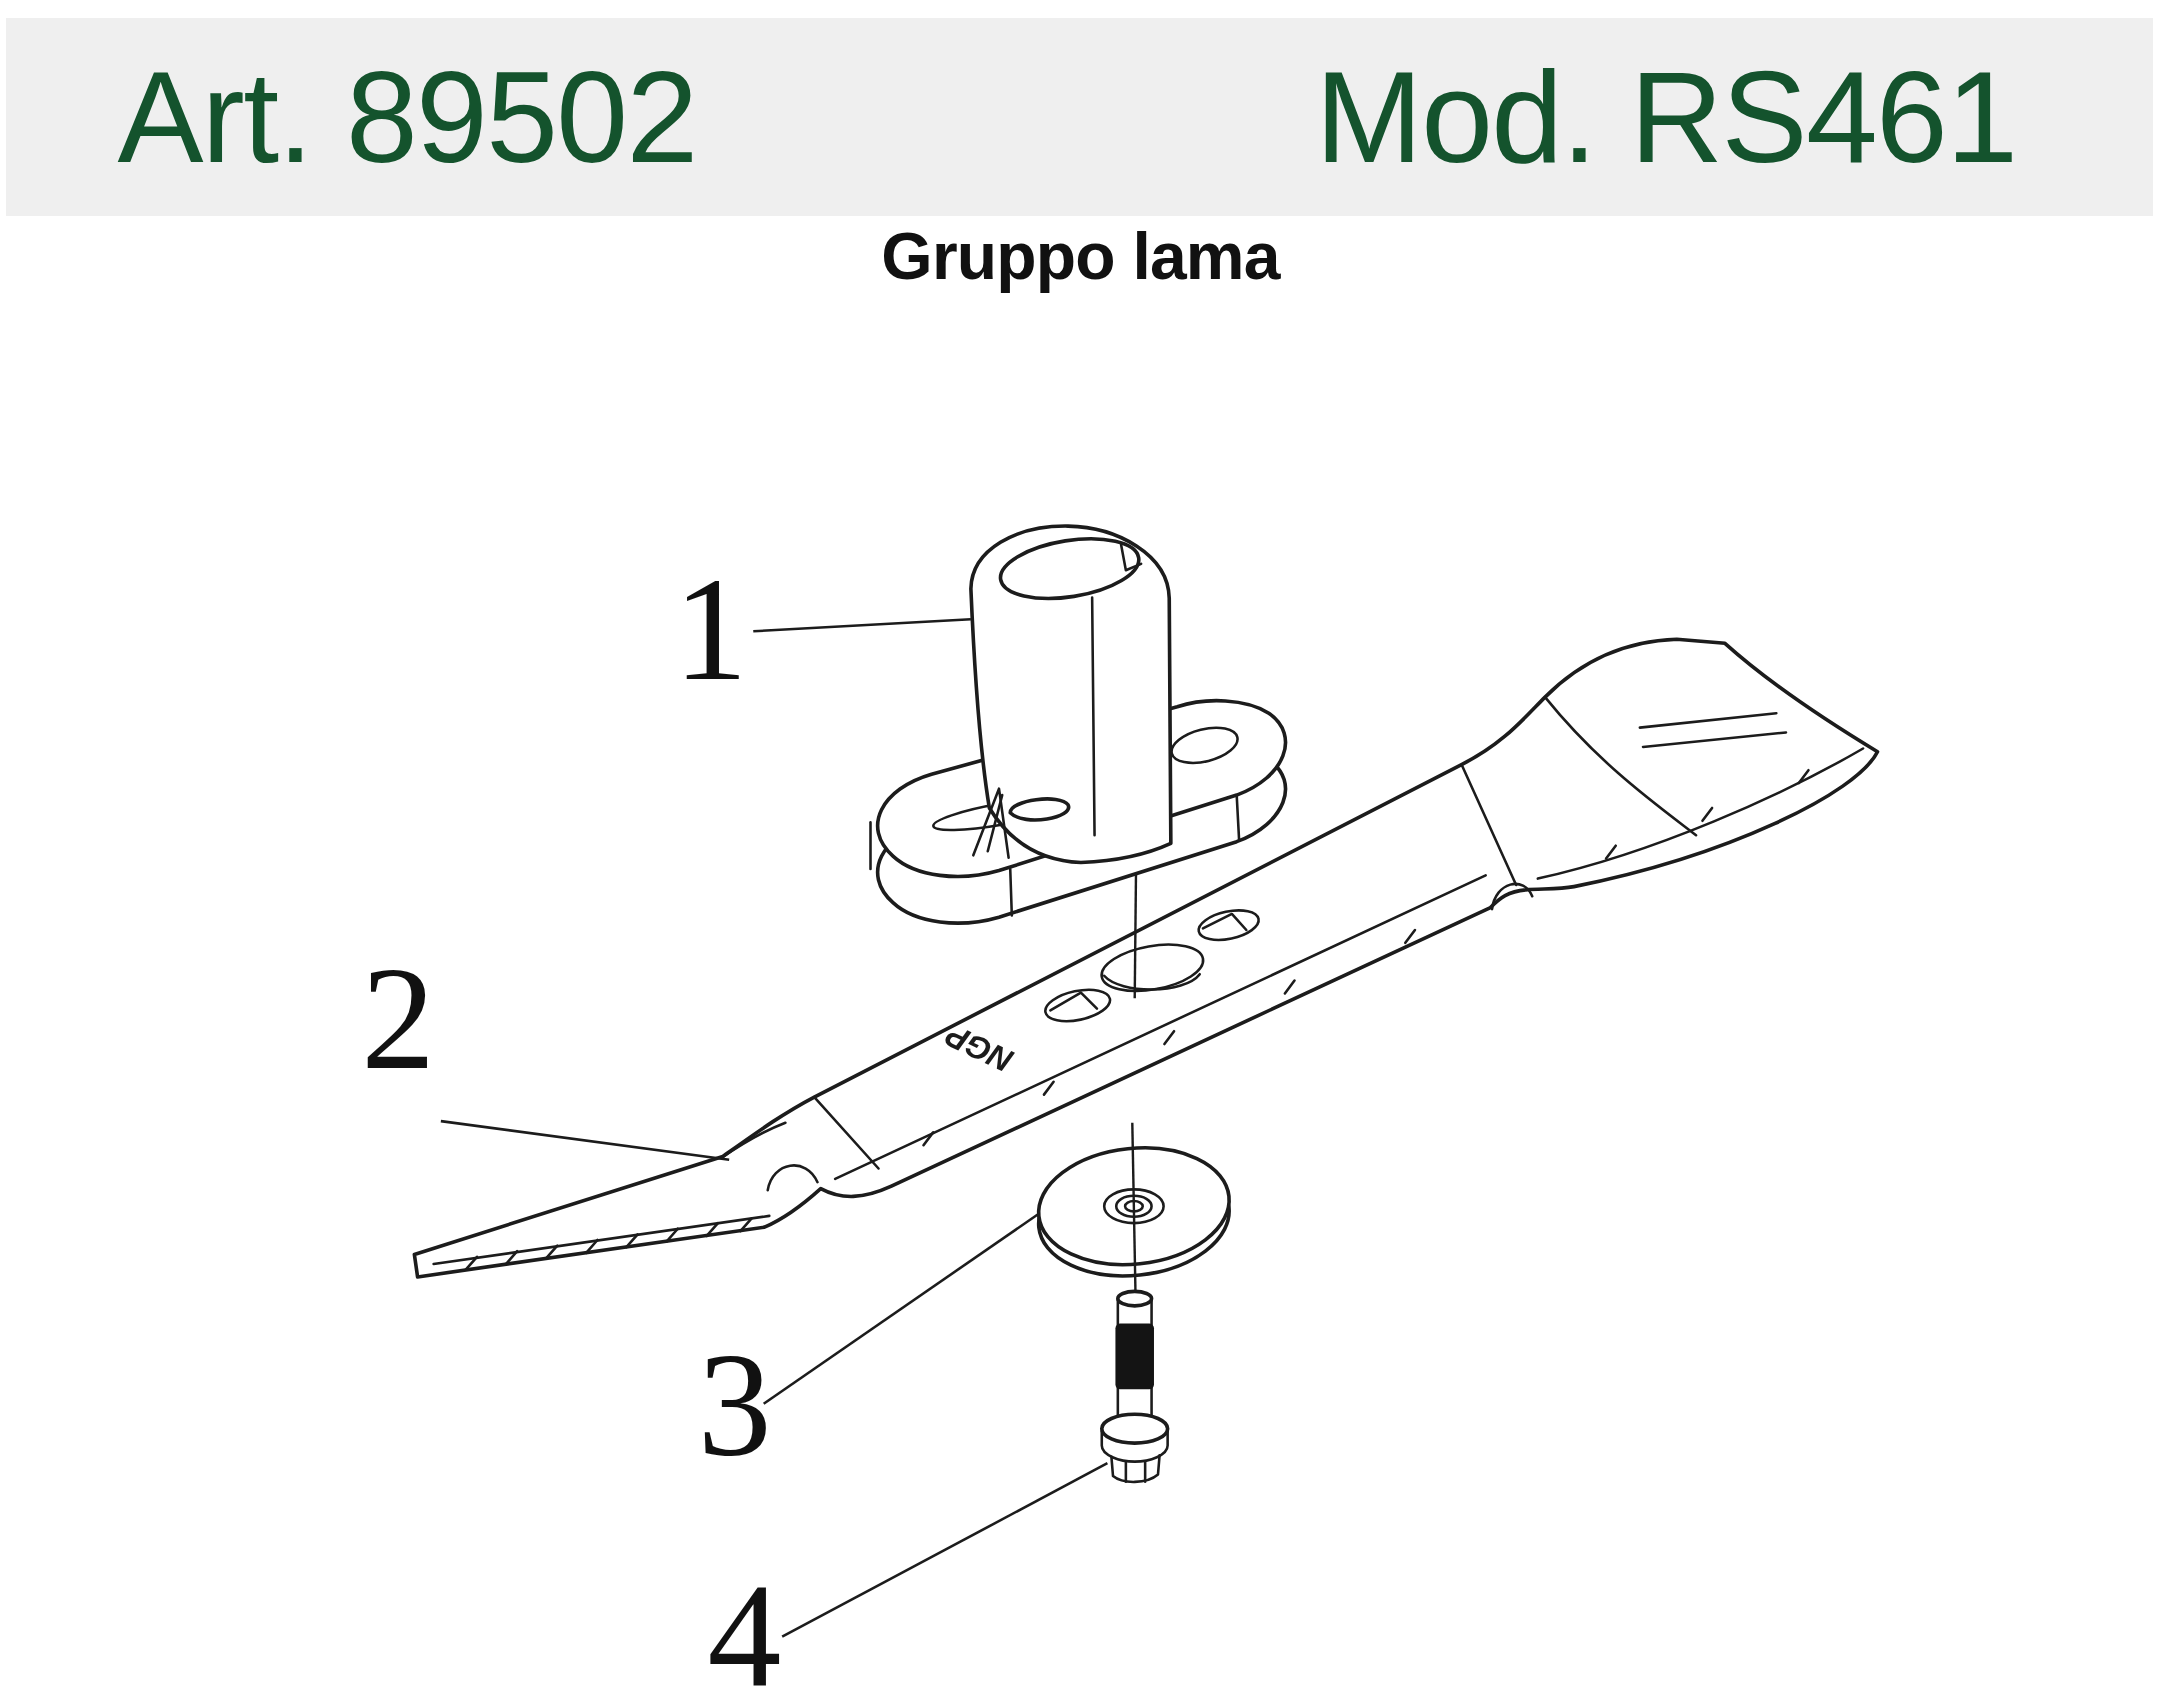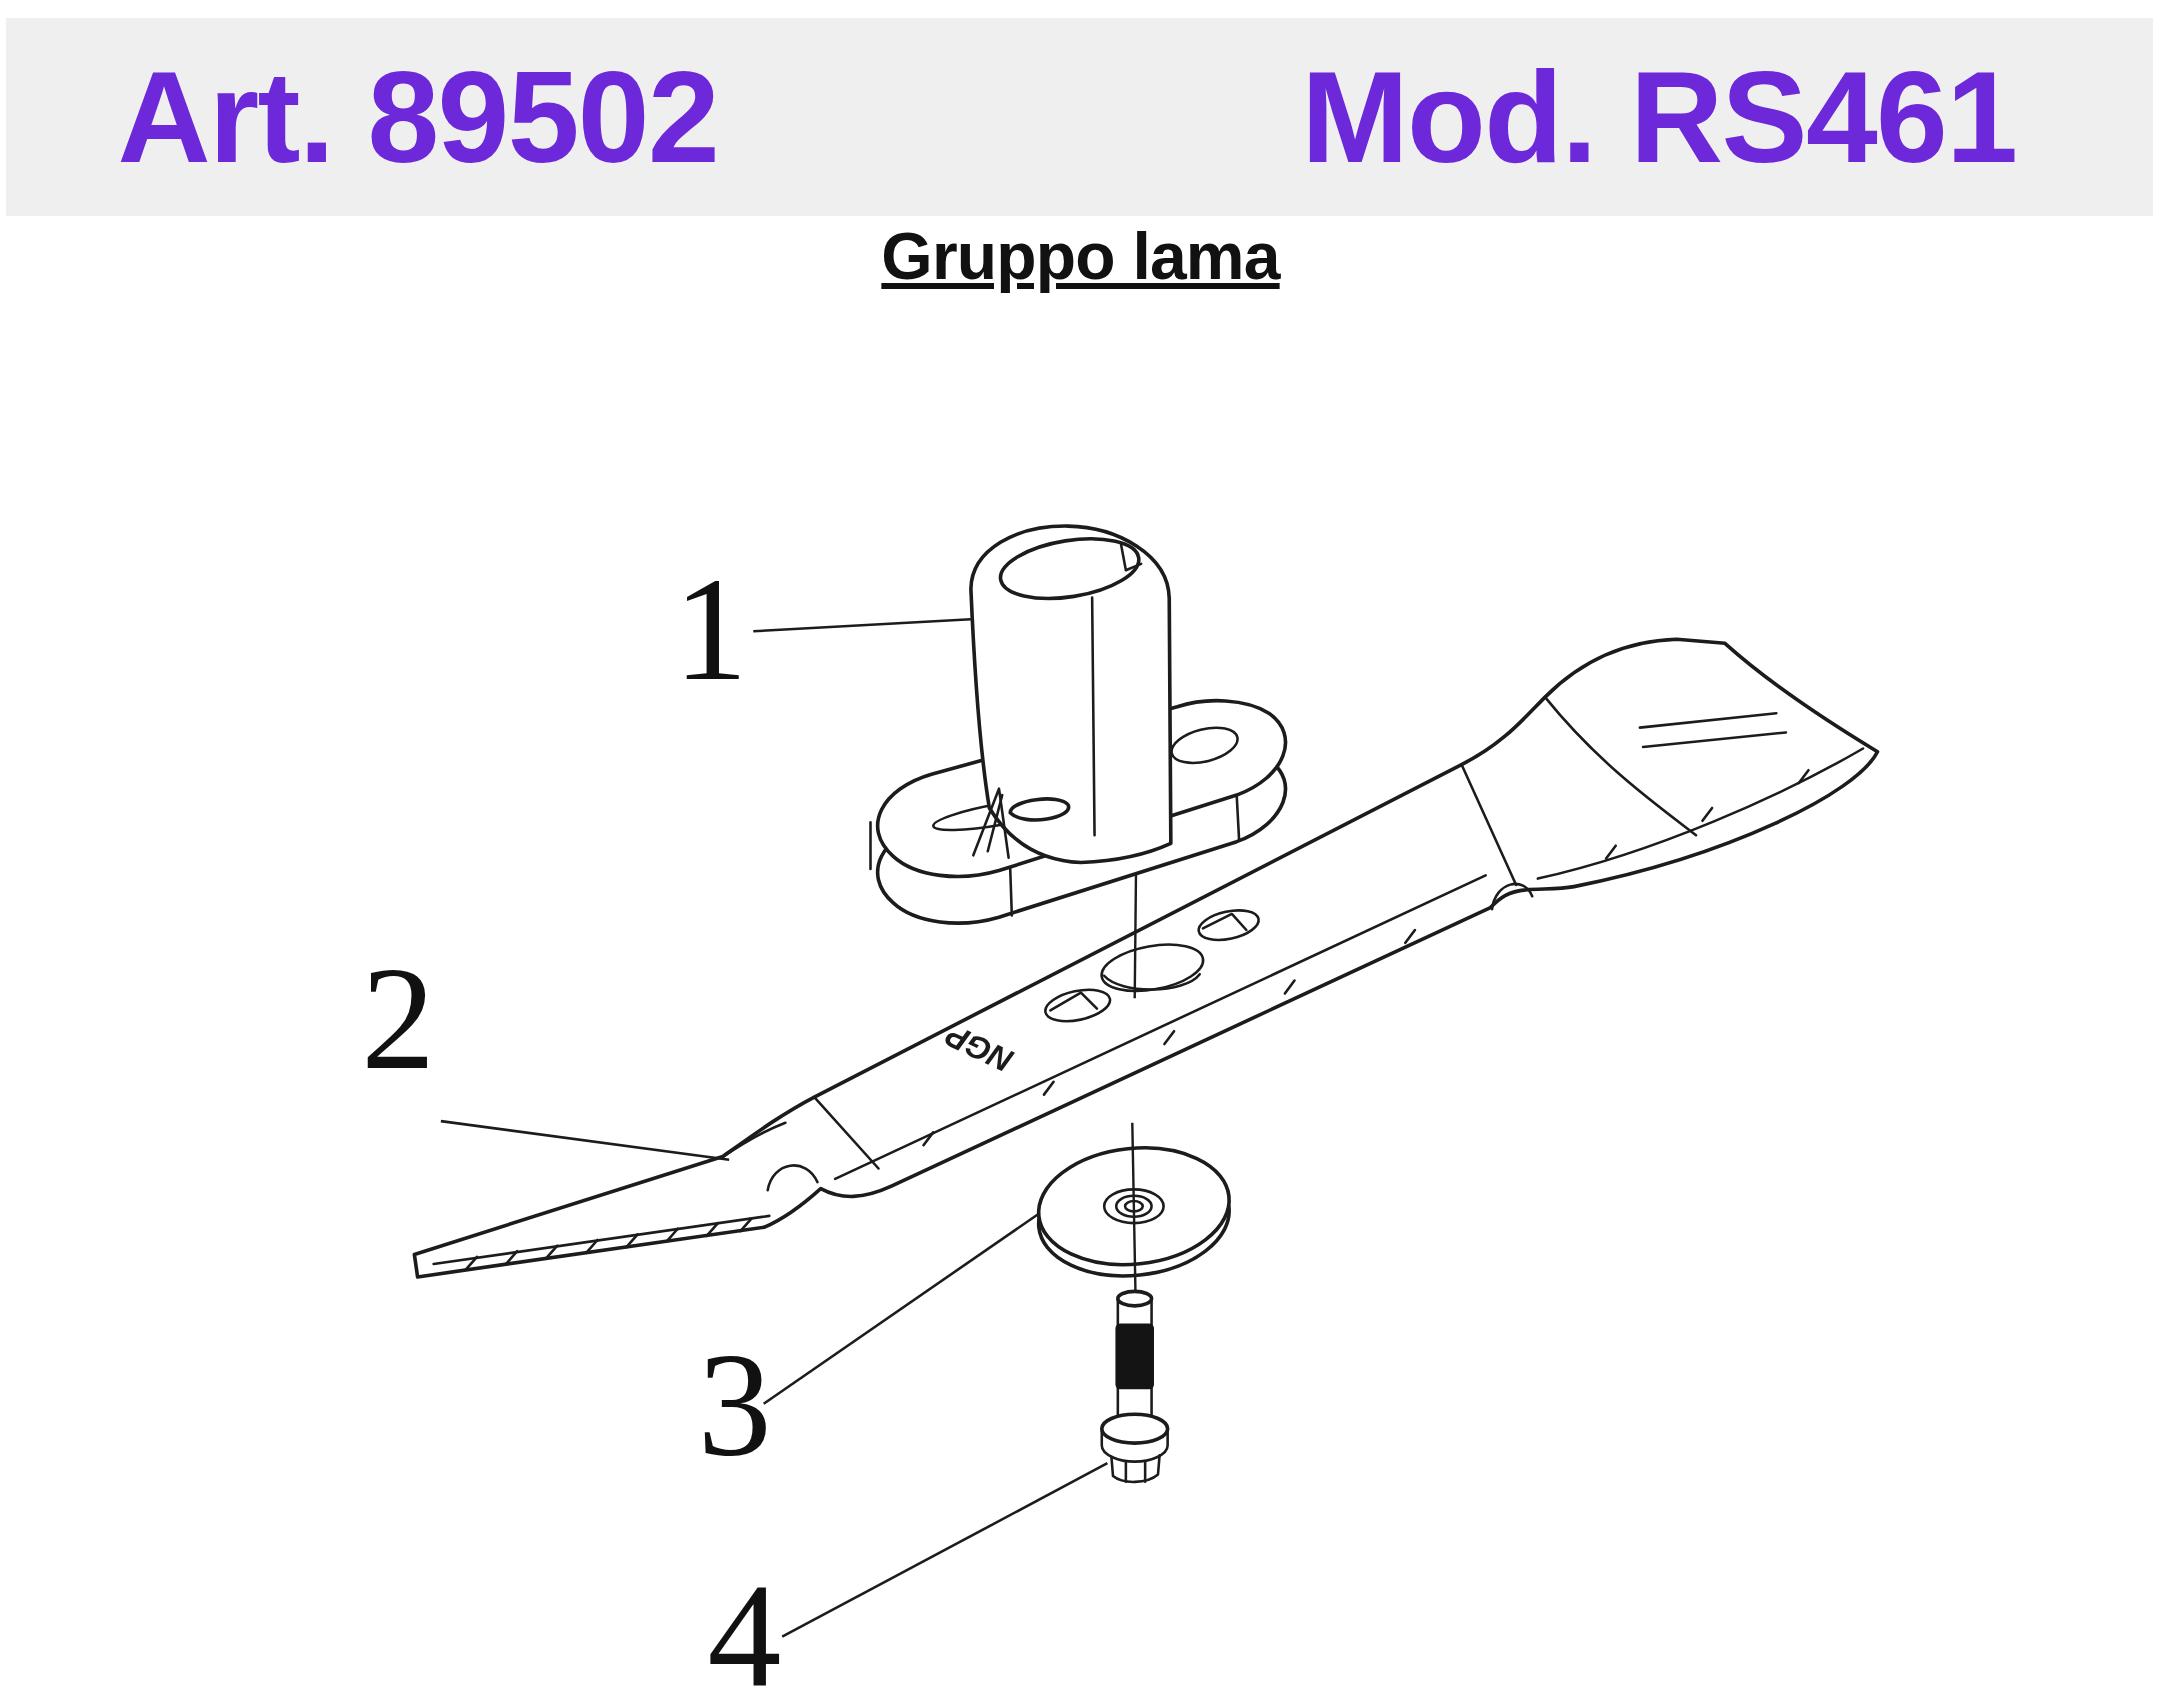--- a/index.html
+++ b/index.html
@@ -25,36 +25,35 @@
     height: 198px;
     background: #efefef;
     display: flex;
     align-items: center;
     justify-content: space-between;
     padding: 0 137px 0 111px;
     box-sizing: border-box;
   }
   .header-bar span {
     font-size: 129px;
-    font-weight: bold;
-    color: #6d28d9;
+    font-weight: normal;
+    color: #14532d;
     letter-spacing: -1.6px;
     white-space: nowrap;
   }
   .subtitle {
     position: absolute;
     left: 0;
     top: 218px;
     width: 2161px;
     text-align: center;
     font-size: 66px;
     font-weight: bold;
     color: #111111;
     letter-spacing: -0.8px;
-    text-decoration: underline;
   }
   svg.diagram {
     position: absolute;
     left: 0;
     top: 0;
     width: 2161px;
     height: 1701px;
   }
   svg .ln  { fill: none; stroke: #1c1c1c; stroke-width: 4.5; stroke-linecap: round; stroke-linejoin: round; }
   svg .lnw { fill: #ffffff; stroke: #1c1c1c; stroke-width: 4.5; stroke-linecap: round; stroke-linejoin: round; }

